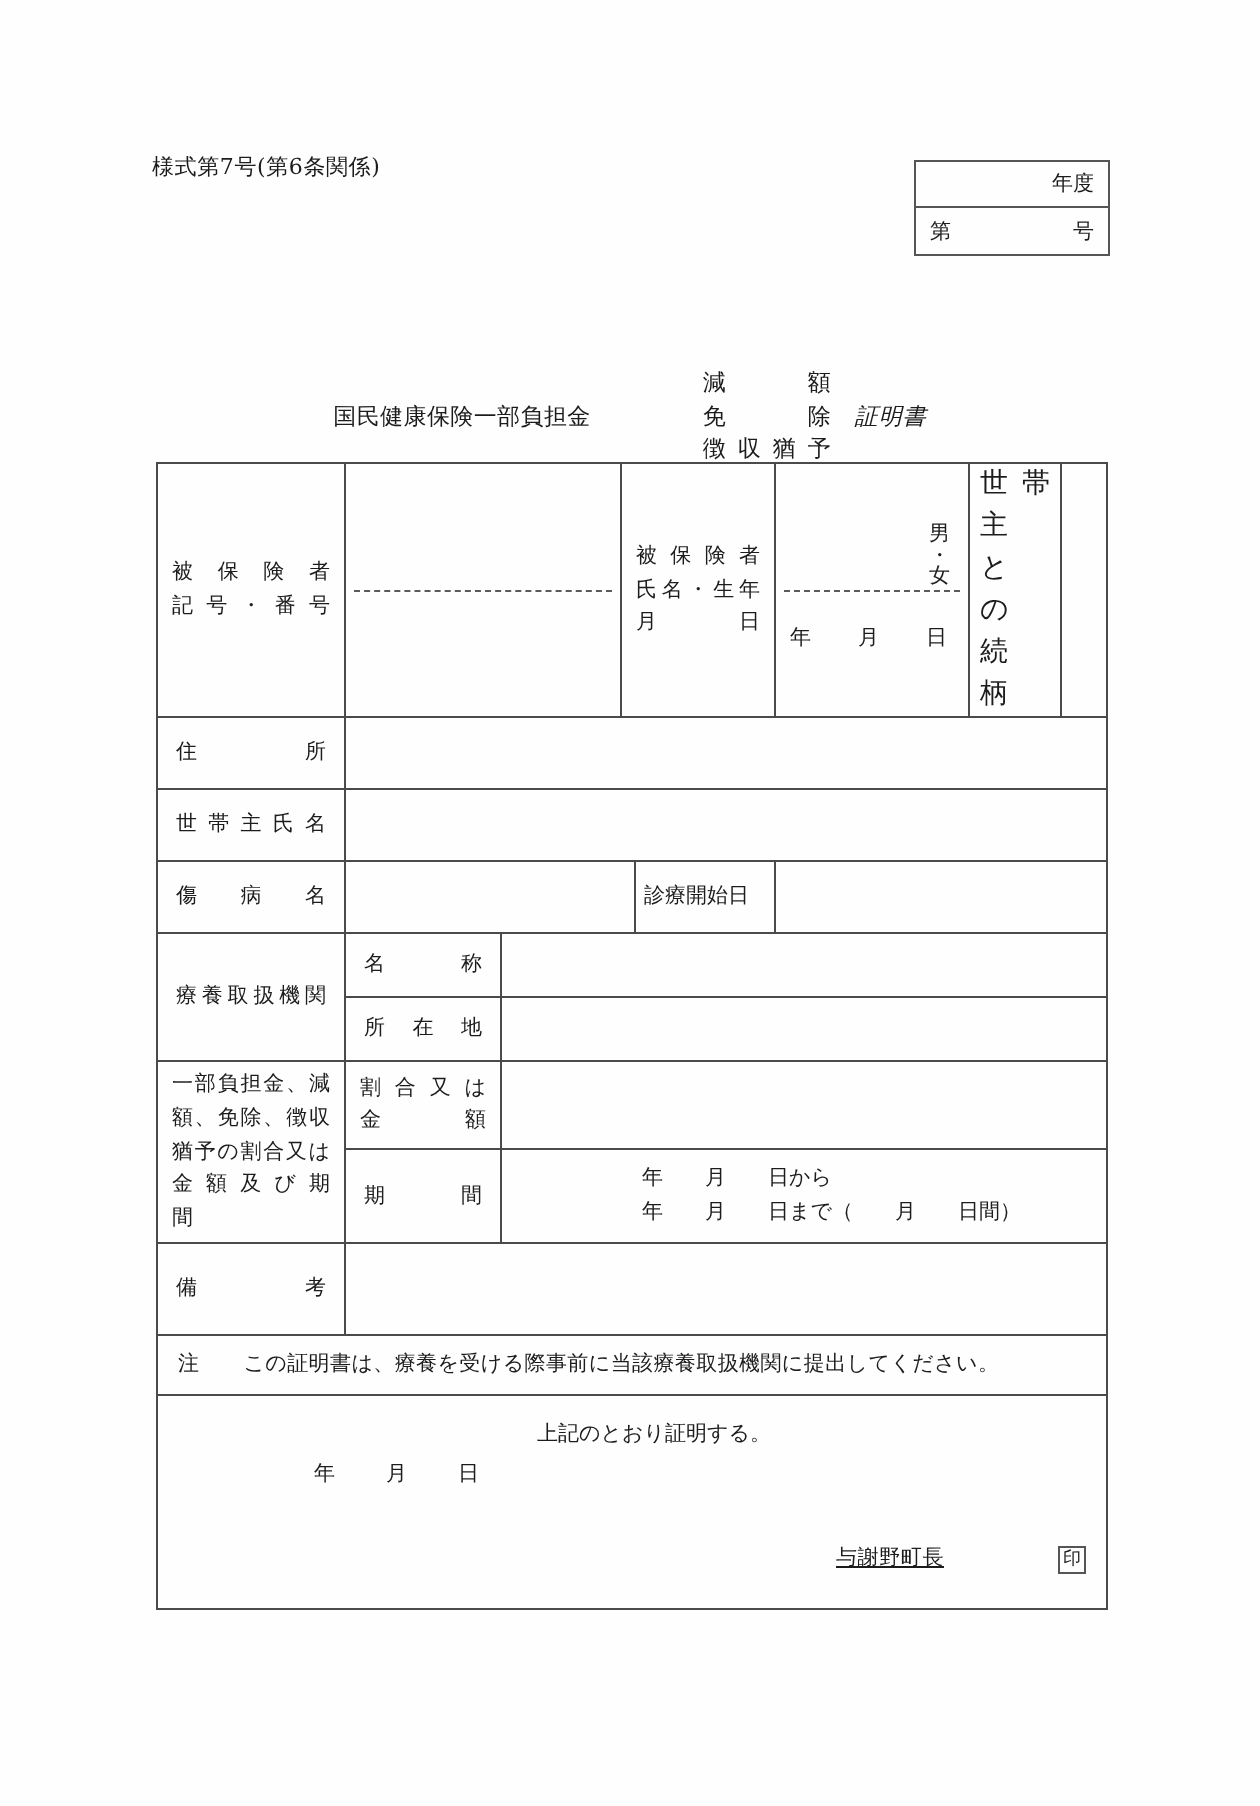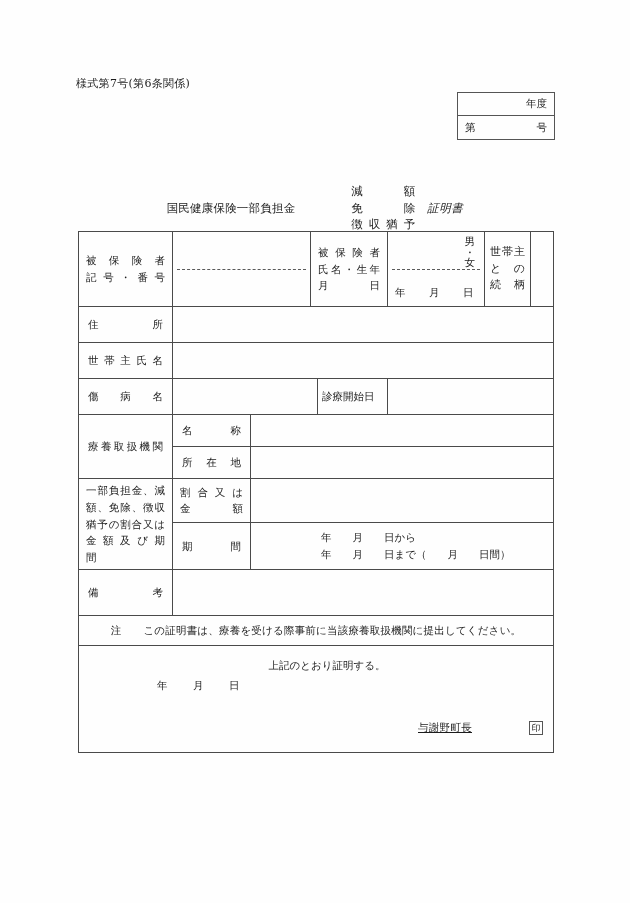--- a/index.html
+++ b/index.html
@@ -30,21 +30,21 @@
     top: 76px;
     font-size: 11px;
     letter-spacing: 0.3px;
     white-space: nowrap;
   }
 
   
   .yearbox {
     position: absolute;
     left: 457px;
-    top: 92px;
+    top: 80px;
     width: 96px;
     border: 1px solid #555;
     border-collapse: collapse;
     font-size: 10.5px;
   }
   .yearbox .cell {
     height: 23px;
     box-sizing: border-box;
     position: relative;
   }
@@ -166,21 +166,21 @@
     white-space: nowrap;
   }
   .gdate span { display: inline-block; width: 34px; text-align: right; }
 
   
   .relation {
     display: block;
     text-align: center;
     line-height: 1.5;
     padding: 0 3px;
-    font-size: 11px;
+    font-size: 14px;
   }
   .relation .r-row {
     display: block;
     text-align: justify;
     text-align-last: justify;
     padding: 0 2px;
   }
 
   
   .period-lines {
@@ -188,21 +188,20 @@
     line-height: 1.65;
     white-space: nowrap;
   }
 
   
   .noterow {
     padding: 6px 10px 6px 10px;
     font-size: 10.5px;
     line-height: 1.6;
     letter-spacing: 0.2px;
-    text-align: center;
   }
   .note-ind { display: inline-block; width: 22px; }
 
   
   .certify {
     padding: 10px 10px 14px 10px;
     font-size: 10.5px;
     line-height: 1.9;
     position: relative;
     height: 106px;

